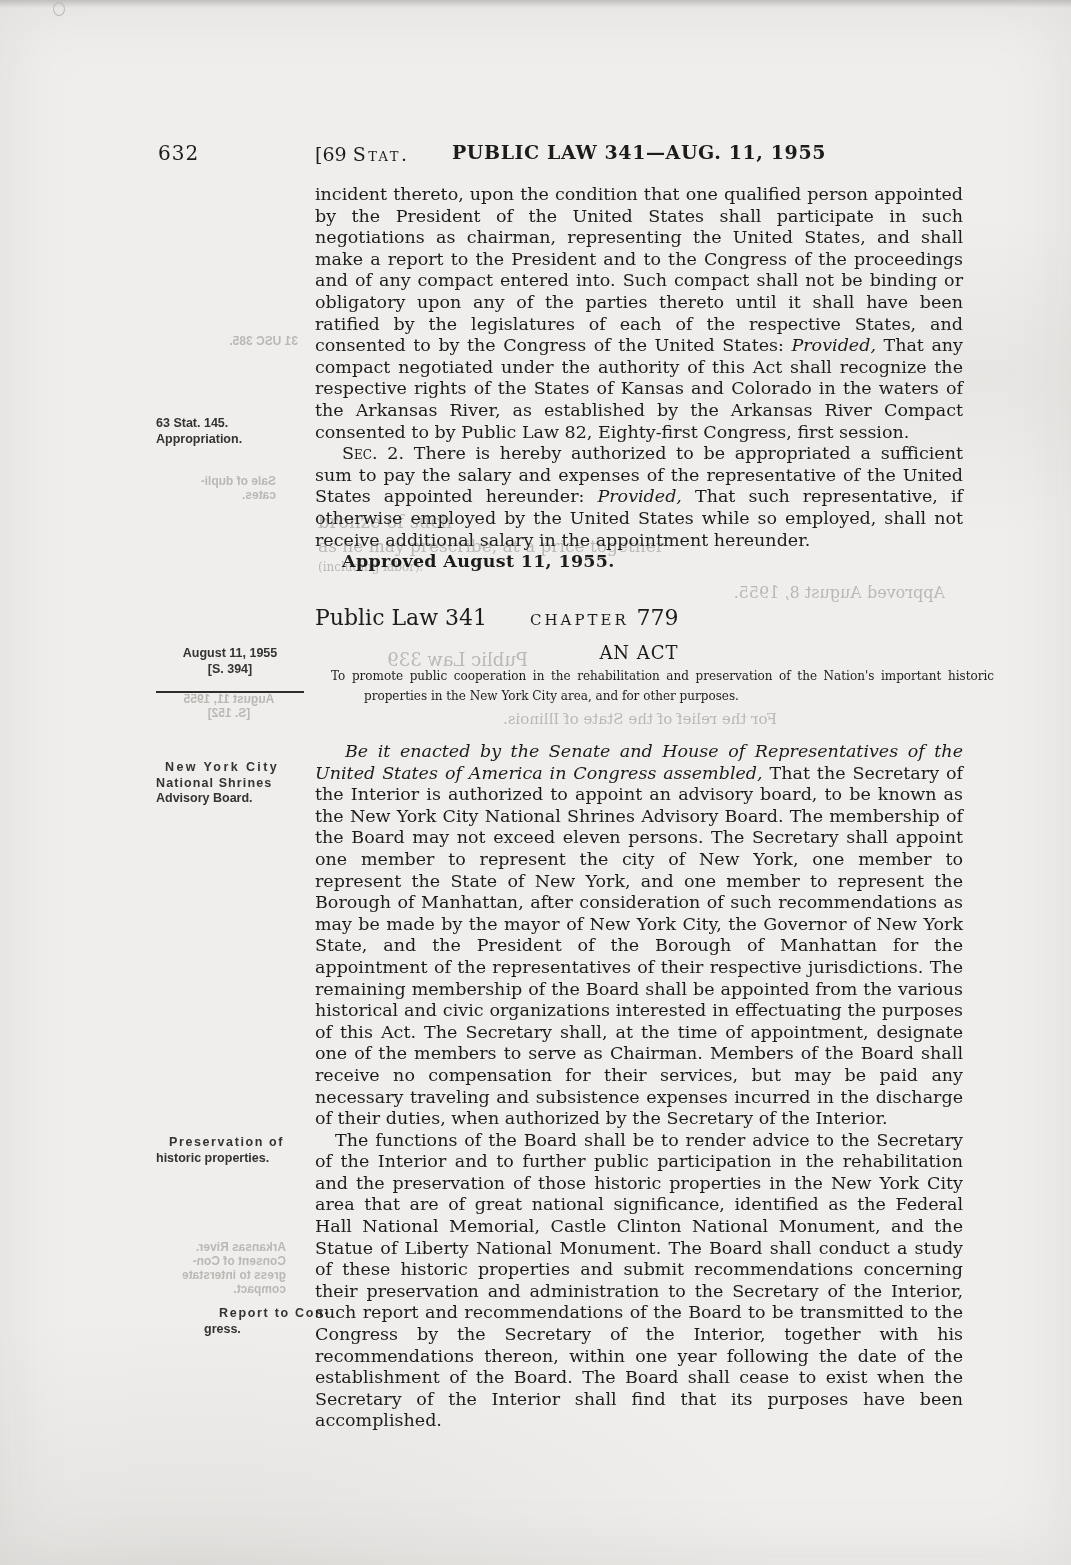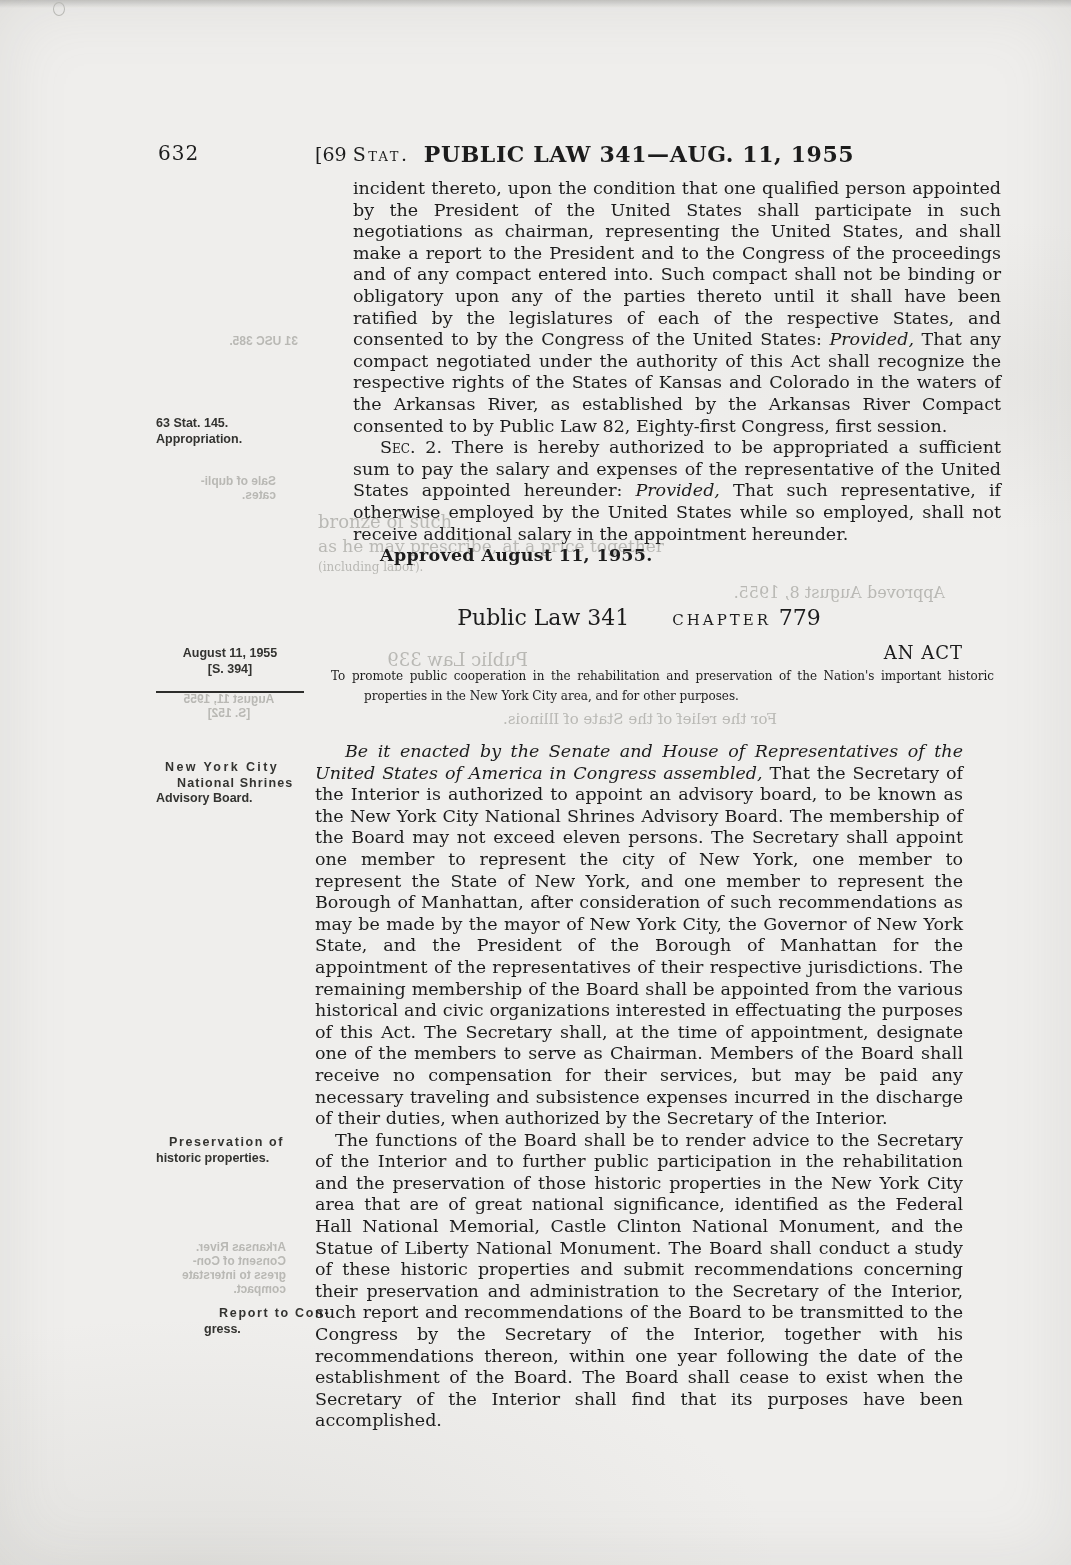--- a/index.html
+++ b/index.html
@@ -13,54 +13,54 @@
       radial-gradient(ellipse 900px 380px at 18% 100%, rgba(178,178,172,.20), transparent 65%),
       radial-gradient(ellipse 520px 260px at 92% 24%, rgba(182,182,176,.14), transparent 60%),
       #efeeec;
     box-shadow: inset 0 0 70px rgba(118,118,112,.14);
     font-family:"DejaVu Serif", serif;
     color:#1c1c1c;
   }
   
   .pageno{position:absolute;left:158px;top:141px;font-size:20px;letter-spacing:1px;}
   .hdr-title{position:absolute;left:315px;top:141px;width:648px;text-align:center;
-    font-weight:bold;font-size:22px;letter-spacing:.6px;}
+    font-weight:bold;font-size:19px;letter-spacing:.6px;}
   .hdr-stat{position:absolute;left:315px;top:143px;width:648px;text-align:left;font-size:19px;}
   .sc-sp{font-variant:small-caps;letter-spacing:2.5px;}
   
   .bodycol{position:absolute;left:315px;width:648px;font-size:17.5px;line-height:21.6px;
     text-align:justify;}
-  .blk-a{top:178px;margin-left:38px;}
+  .blk-a{top:184px;}
   .p-noindent{text-indent:0;margin:0;}
   .p-sec{text-indent:27px;margin:0;}
   .p-approved{margin:0;text-indent:27px;font-weight:bold;letter-spacing:.3px;}
   .seg-italic{font-style:italic;}
   .seg-sc{font-variant:small-caps;}
   .seg-normal{}
   
   .law-row{position:absolute;left:315px;top:605px;width:648px;display:flex;
-    justify-content:center;align-items:baseline;}
+    justify-content:flex-start;align-items:baseline;}
   .pl-name{font-size:22px;}
   .ch-wrap{font-size:22px;}
   .ch-word{font-size:15px;letter-spacing:3px;margin-left:43px;}
-  .an-act{position:absolute;left:315px;top:642px;width:648px;text-align:right;
+  .an-act{position:absolute;left:315px;top:642px;width:648px;text-align:center;
     font-size:18px;letter-spacing:1px;}
   .subtitle{position:absolute;left:331px;top:667px;width:630px;font-size:12px;
     line-height:19.5px;text-align:justify;padding-left:33px;text-indent:-33px;}
   .blk-e{top:741px;}
   .p-enact{text-indent:30px;margin:0;}
   .p-func{text-indent:20px;margin:0;}
   
   .mnote{position:absolute;left:156px;width:148px;font-family:"Liberation Sans", sans-serif;
     font-size:12.5px;font-weight:bold;line-height:15.5px;color:#333330;}
   .mn-statref{top:416px;}
   .mn-date{top:646px;text-align:center;padding-bottom:14px;border-bottom:2px solid #2d2d2b;}
   .mn-board{top:760px;}
   .mn-board .l1{padding-left:9px;letter-spacing:2.4px;}
-  .mn-board .l2{letter-spacing:1.1px;margin-left:21px;}
+  .mn-board .l2{letter-spacing:1.1px;}
   .mn-pres{top:1135px;}
   .mn-pres .l1{padding-left:13px;letter-spacing:1.6px;}
   .mn-report{top:1306px;margin-left:48px;}
   .mn-report .l1{padding-left:15px;letter-spacing:1.7px;}
   
   .ghost{position:absolute;color:#a7a7a2;white-space:pre-line;filter:blur(.4px);opacity:.75;}
   .ghost.mir{transform:scaleX(-1);}
   .g-serif{font-family:"DejaVu Serif", serif;}
   .g-sans{font-family:"Liberation Sans", sans-serif;font-weight:bold;}
   .artifact-circle{position:absolute;left:53px;top:2px;width:10px;height:12px;

